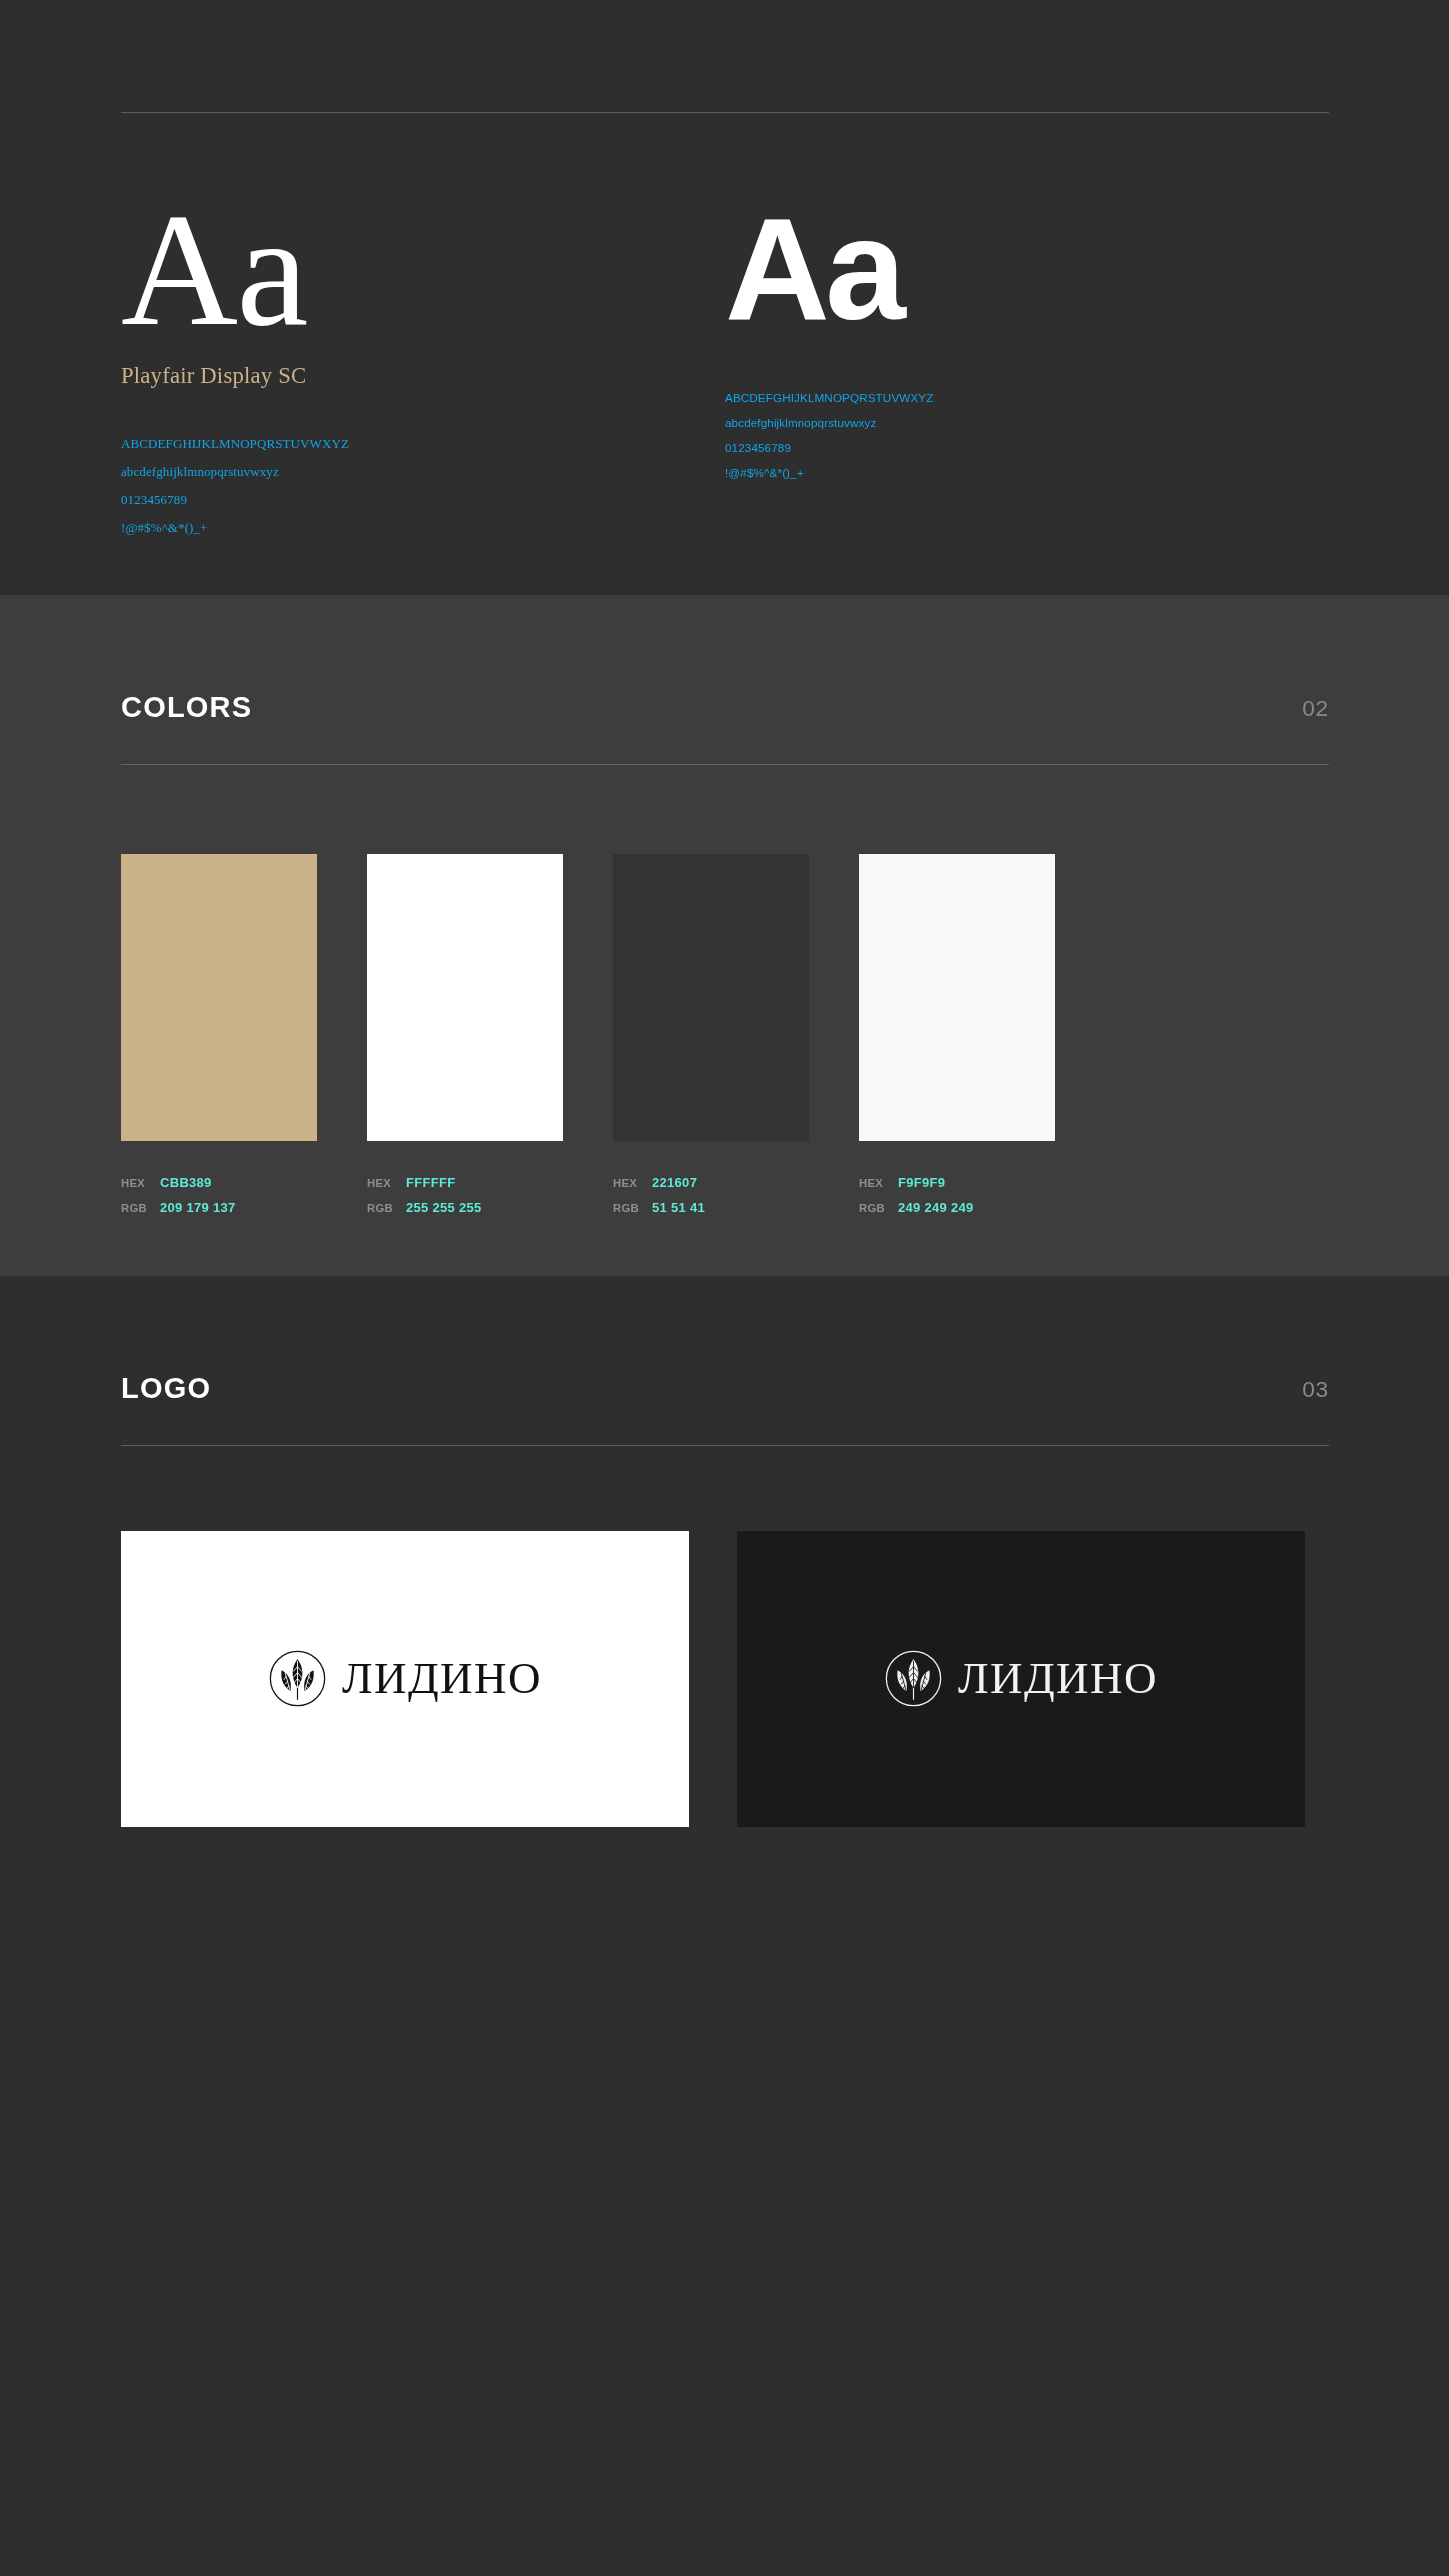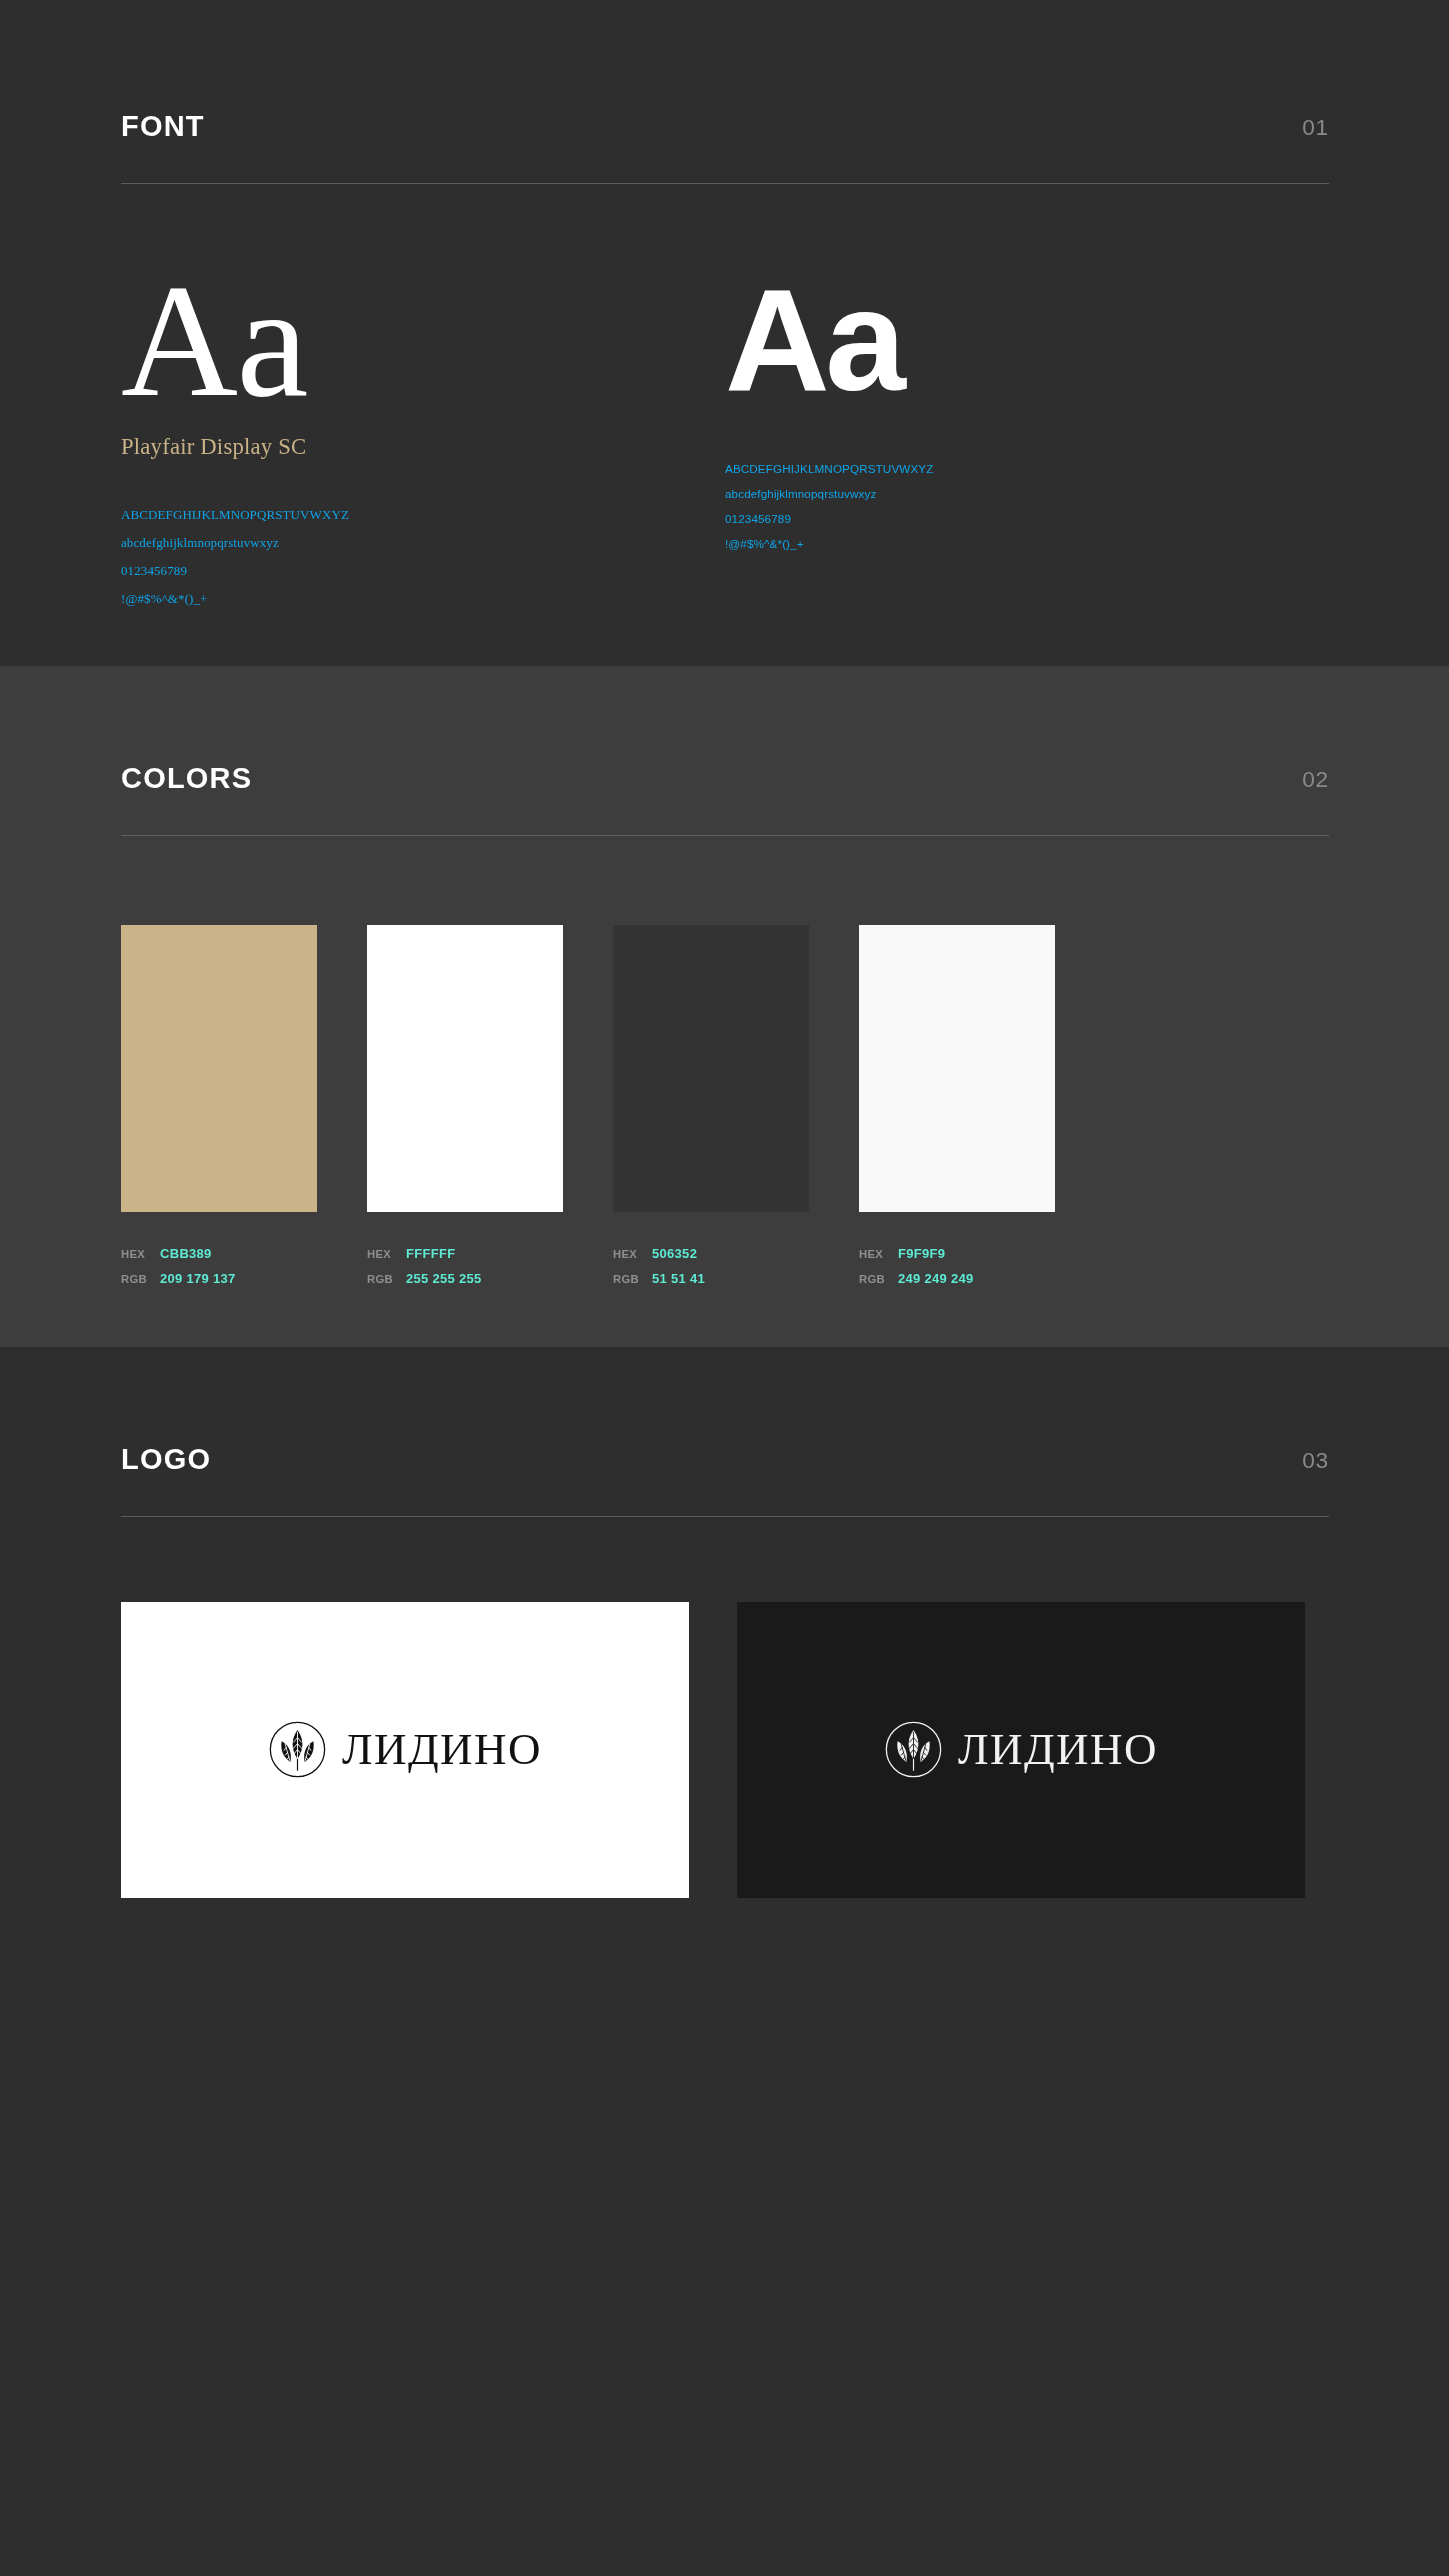--- a/index.html
+++ b/index.html
@@ -127,24 +127,20 @@
   }
   .lockup--light .wordmark { color:#111111; }
   .lockup--dark  .wordmark { color:#f2f2f2; }
 </style>
 </head>
 <body>
 
 <div class="page">
 
   <section class="section section--font">
-    <div class="sec-head">
-      <div class="sec-title">FONT</div>
-      <div class="sec-num">01</div>
-    </div>
     <div class="sec-rule"></div>
 
     <div class="font-grid">
 
       <div class="font-col">
         <div class="glyph-serif">Aa</div>
         <div class="font-name font-name--serif">Playfair Display SC</div>
         <div class="charset charset--serif">
           <div>ABCDEFGHIJKLMNOPQRSTUVWXYZ</div>
           <div>abcdefghijklmnopqrstuvwxyz</div>
@@ -201,21 +197,21 @@
             <span class="swatch-val">255 255 255</span>
           </div>
         </div>
       </div>
 
       <div class="swatch-cell">
         <div class="swatch-chip" style="background:#333333"></div>
         <div class="swatch-meta">
           <div class="swatch-line">
             <span class="swatch-key">HEX</span>
-            <span class="swatch-val">506352</span>
+            <span class="swatch-val">221607</span>
           </div>
           <div class="swatch-line">
             <span class="swatch-key">RGB</span>
             <span class="swatch-val">51 51 41</span>
           </div>
         </div>
       </div>
 
       <div class="swatch-cell">
         <div class="swatch-chip" style="background:#f9f9f9"></div>

